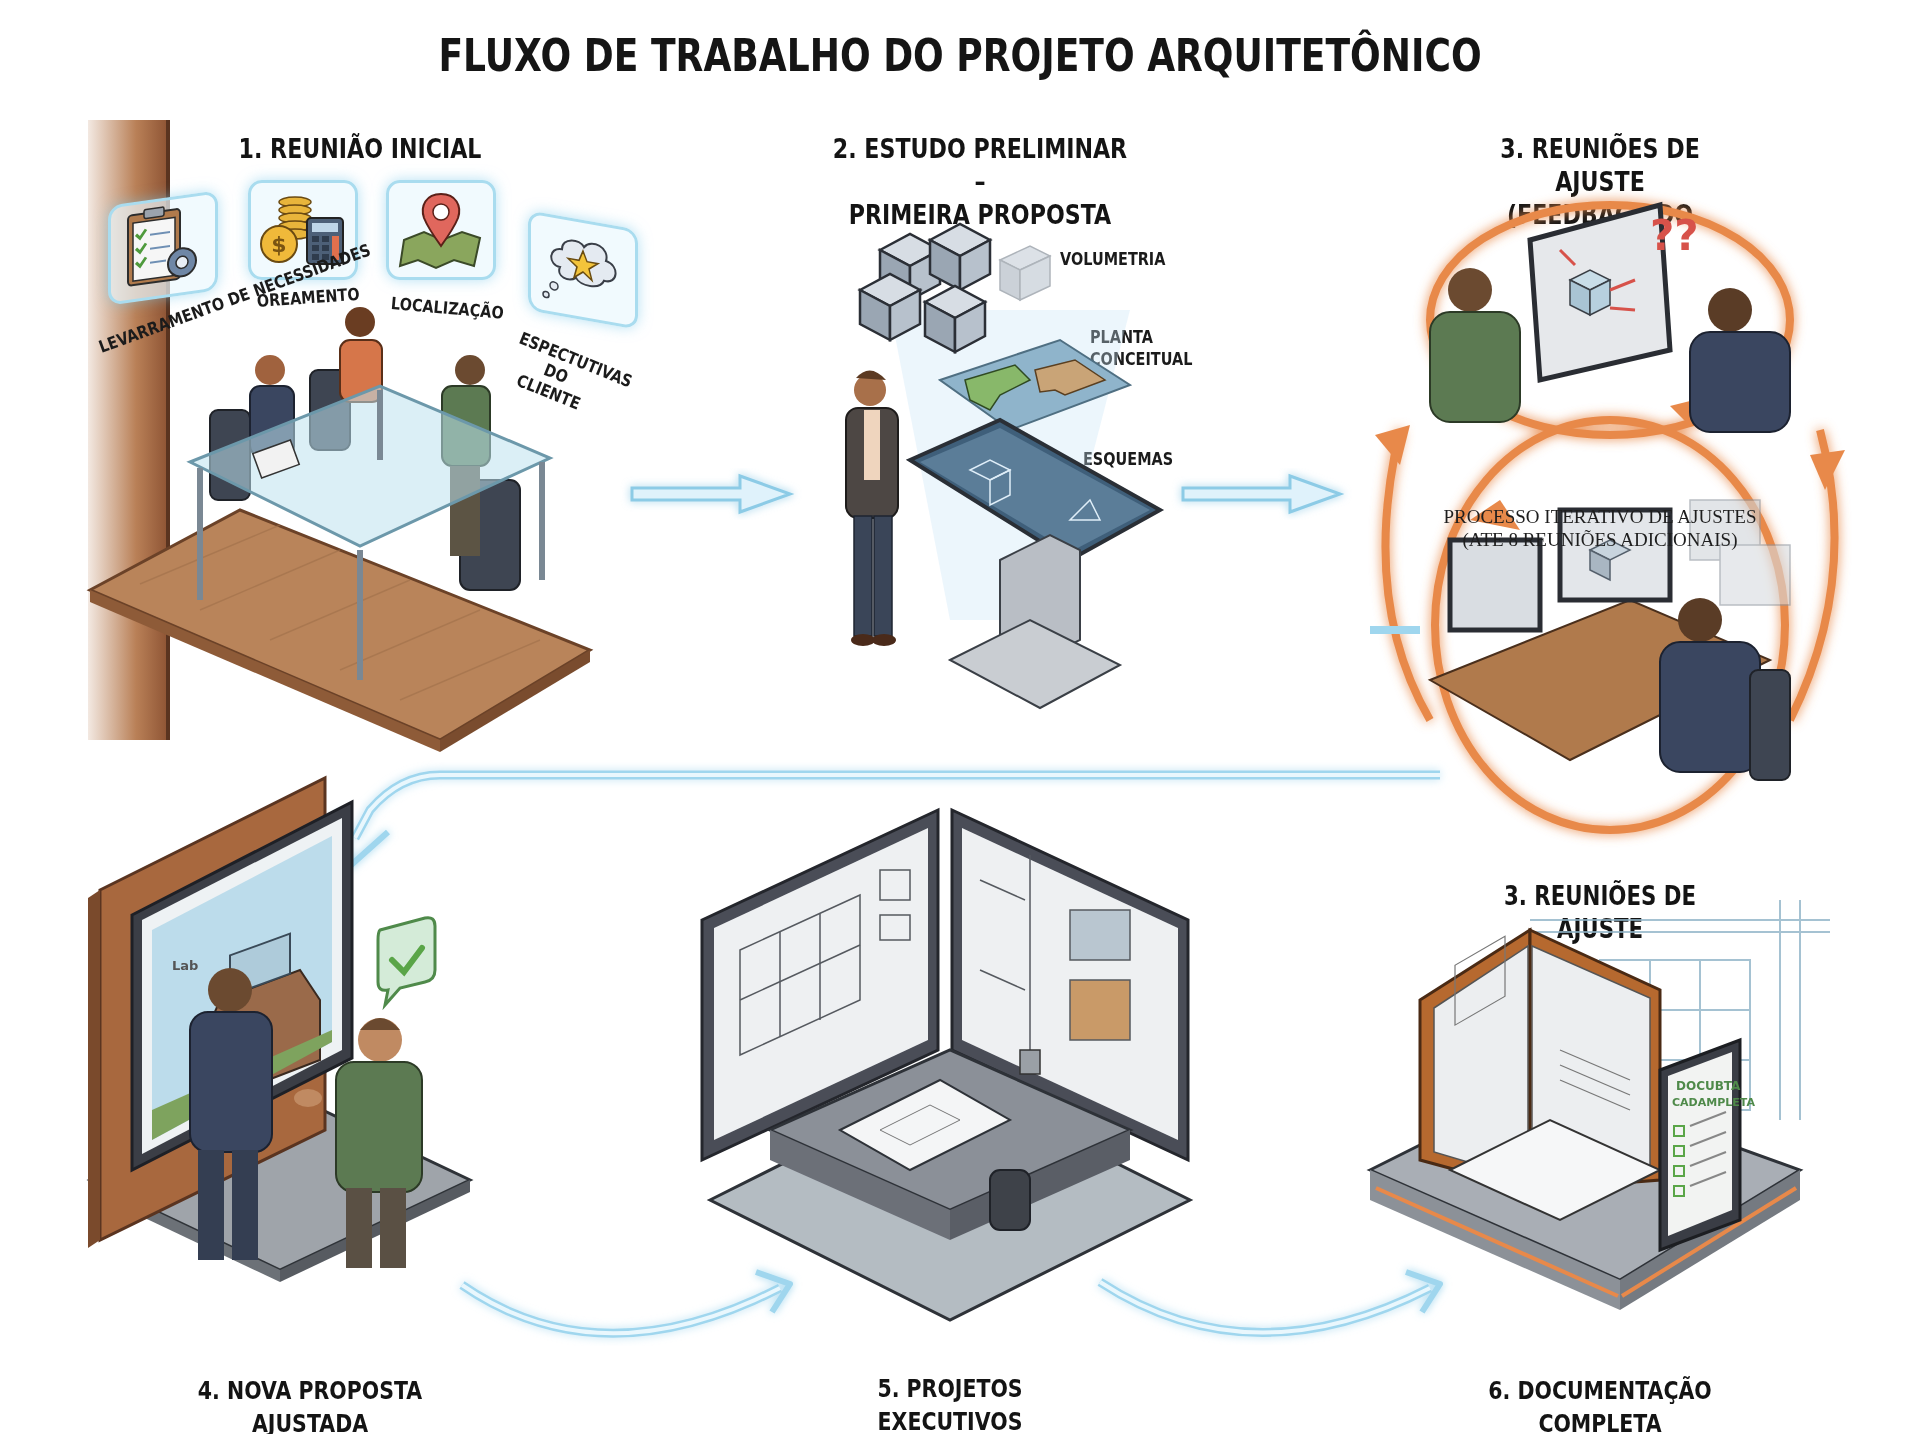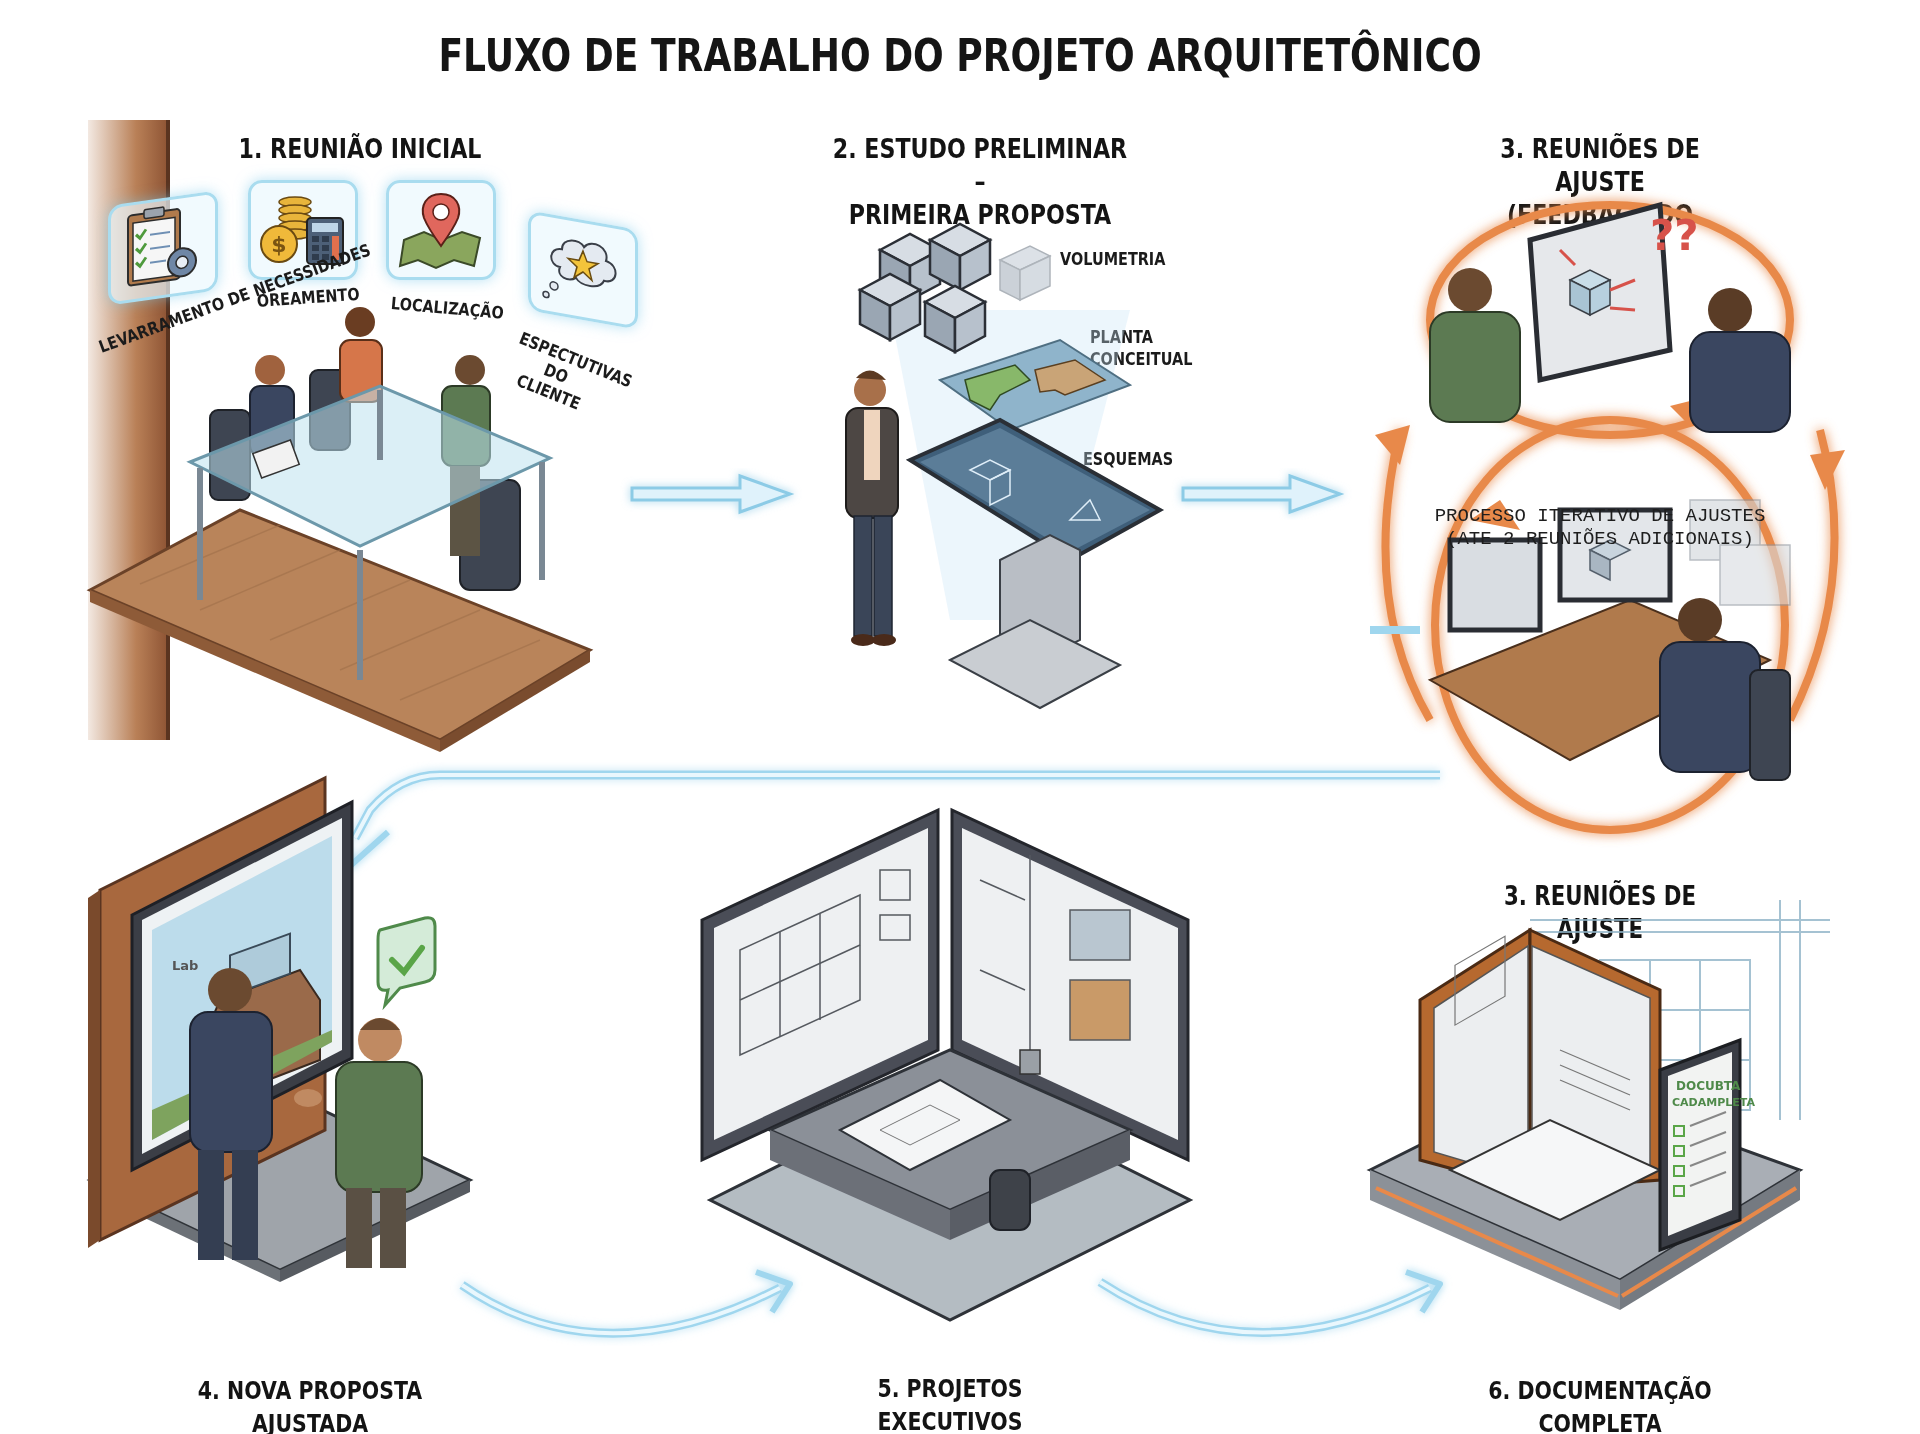--- a/index.html
+++ b/index.html
@@ -14,21 +14,21 @@
   .step-label {
     position: absolute; font-family: "DejaVu Sans", sans-serif; font-weight: bold;
     font-size: 27px; line-height: 33px; text-align: center; color: #141414;
     transform: scaleX(0.82);
   }
   .small-label {
     position: absolute; font-family: "DejaVu Sans", sans-serif; font-weight: bold;
     font-size: 17px; line-height: 22px; color: #1b1b1b; transform: scaleX(0.85); transform-origin: 0 0;
   }
   .iter-label {
-    position: absolute; font-family: Liberation Mono, monospace; font-size: 19px;
+    position: absolute; font-family: Liberation Serif, serif; font-size: 19px;
     line-height: 23px; text-align: center; color: #1e1e1e;
   }
   .scene { position: absolute; }
   svg { display: block; overflow: visible; }
   .icon-card {
     position: absolute; width: 110px; height: 100px; border-radius: 14px;
     border: 3px solid #a9dcef; background: rgba(235,248,253,0.7);
     box-shadow: 0 0 14px rgba(120,200,235,0.55);
     display: flex; align-items: center; justify-content: center;
   }
@@ -324,21 +324,21 @@
         </g>
       <circle cx="330" cy="420" r="22" fill="#5a3c26"></circle>
       <rect x="290" y="442" width="100" height="130" rx="20" fill="#3a4660" stroke="#1c2230" stroke-width="2"></rect>
       <rect x="380" y="470" width="40" height="110" rx="8" fill="#3e4552" stroke="#1f2228" stroke-width="2"></rect>
     </g>
     <line x1="0" y1="430" x2="50" y2="430" stroke="#9fd6ee" stroke-width="8"></line>
   </svg>
 
   <div class="iter-label" style="left:1430px; top:505px; width:340px;">
     <div>PROCESSO ITERATIVO DE AJUSTES</div>
-    <div>(ATE 2 REUNIÕES ADICIONAIS)</div>
+    <div>(ATE 8 REUNIÕES ADICIONAIS)</div>
   </div>
 
   <div class="step-label" style="left:1440px; top:880px; width:320px; font-size:26px;">3. REUNIÕES DE AJUSTE</div>
 </div>
 
 <div>
   <svg class="scene" style="left:80px; top:770px;" width="420" height="520" viewBox="0 0 420 520">
 
     <polygon points="10,410 200,320 390,410 200,500" fill="#9fa4aa" stroke="#2f3338" stroke-width="3"></polygon>
     <polygon points="10,410 200,500 200,512 10,422" fill="#6c7177"></polygon>

